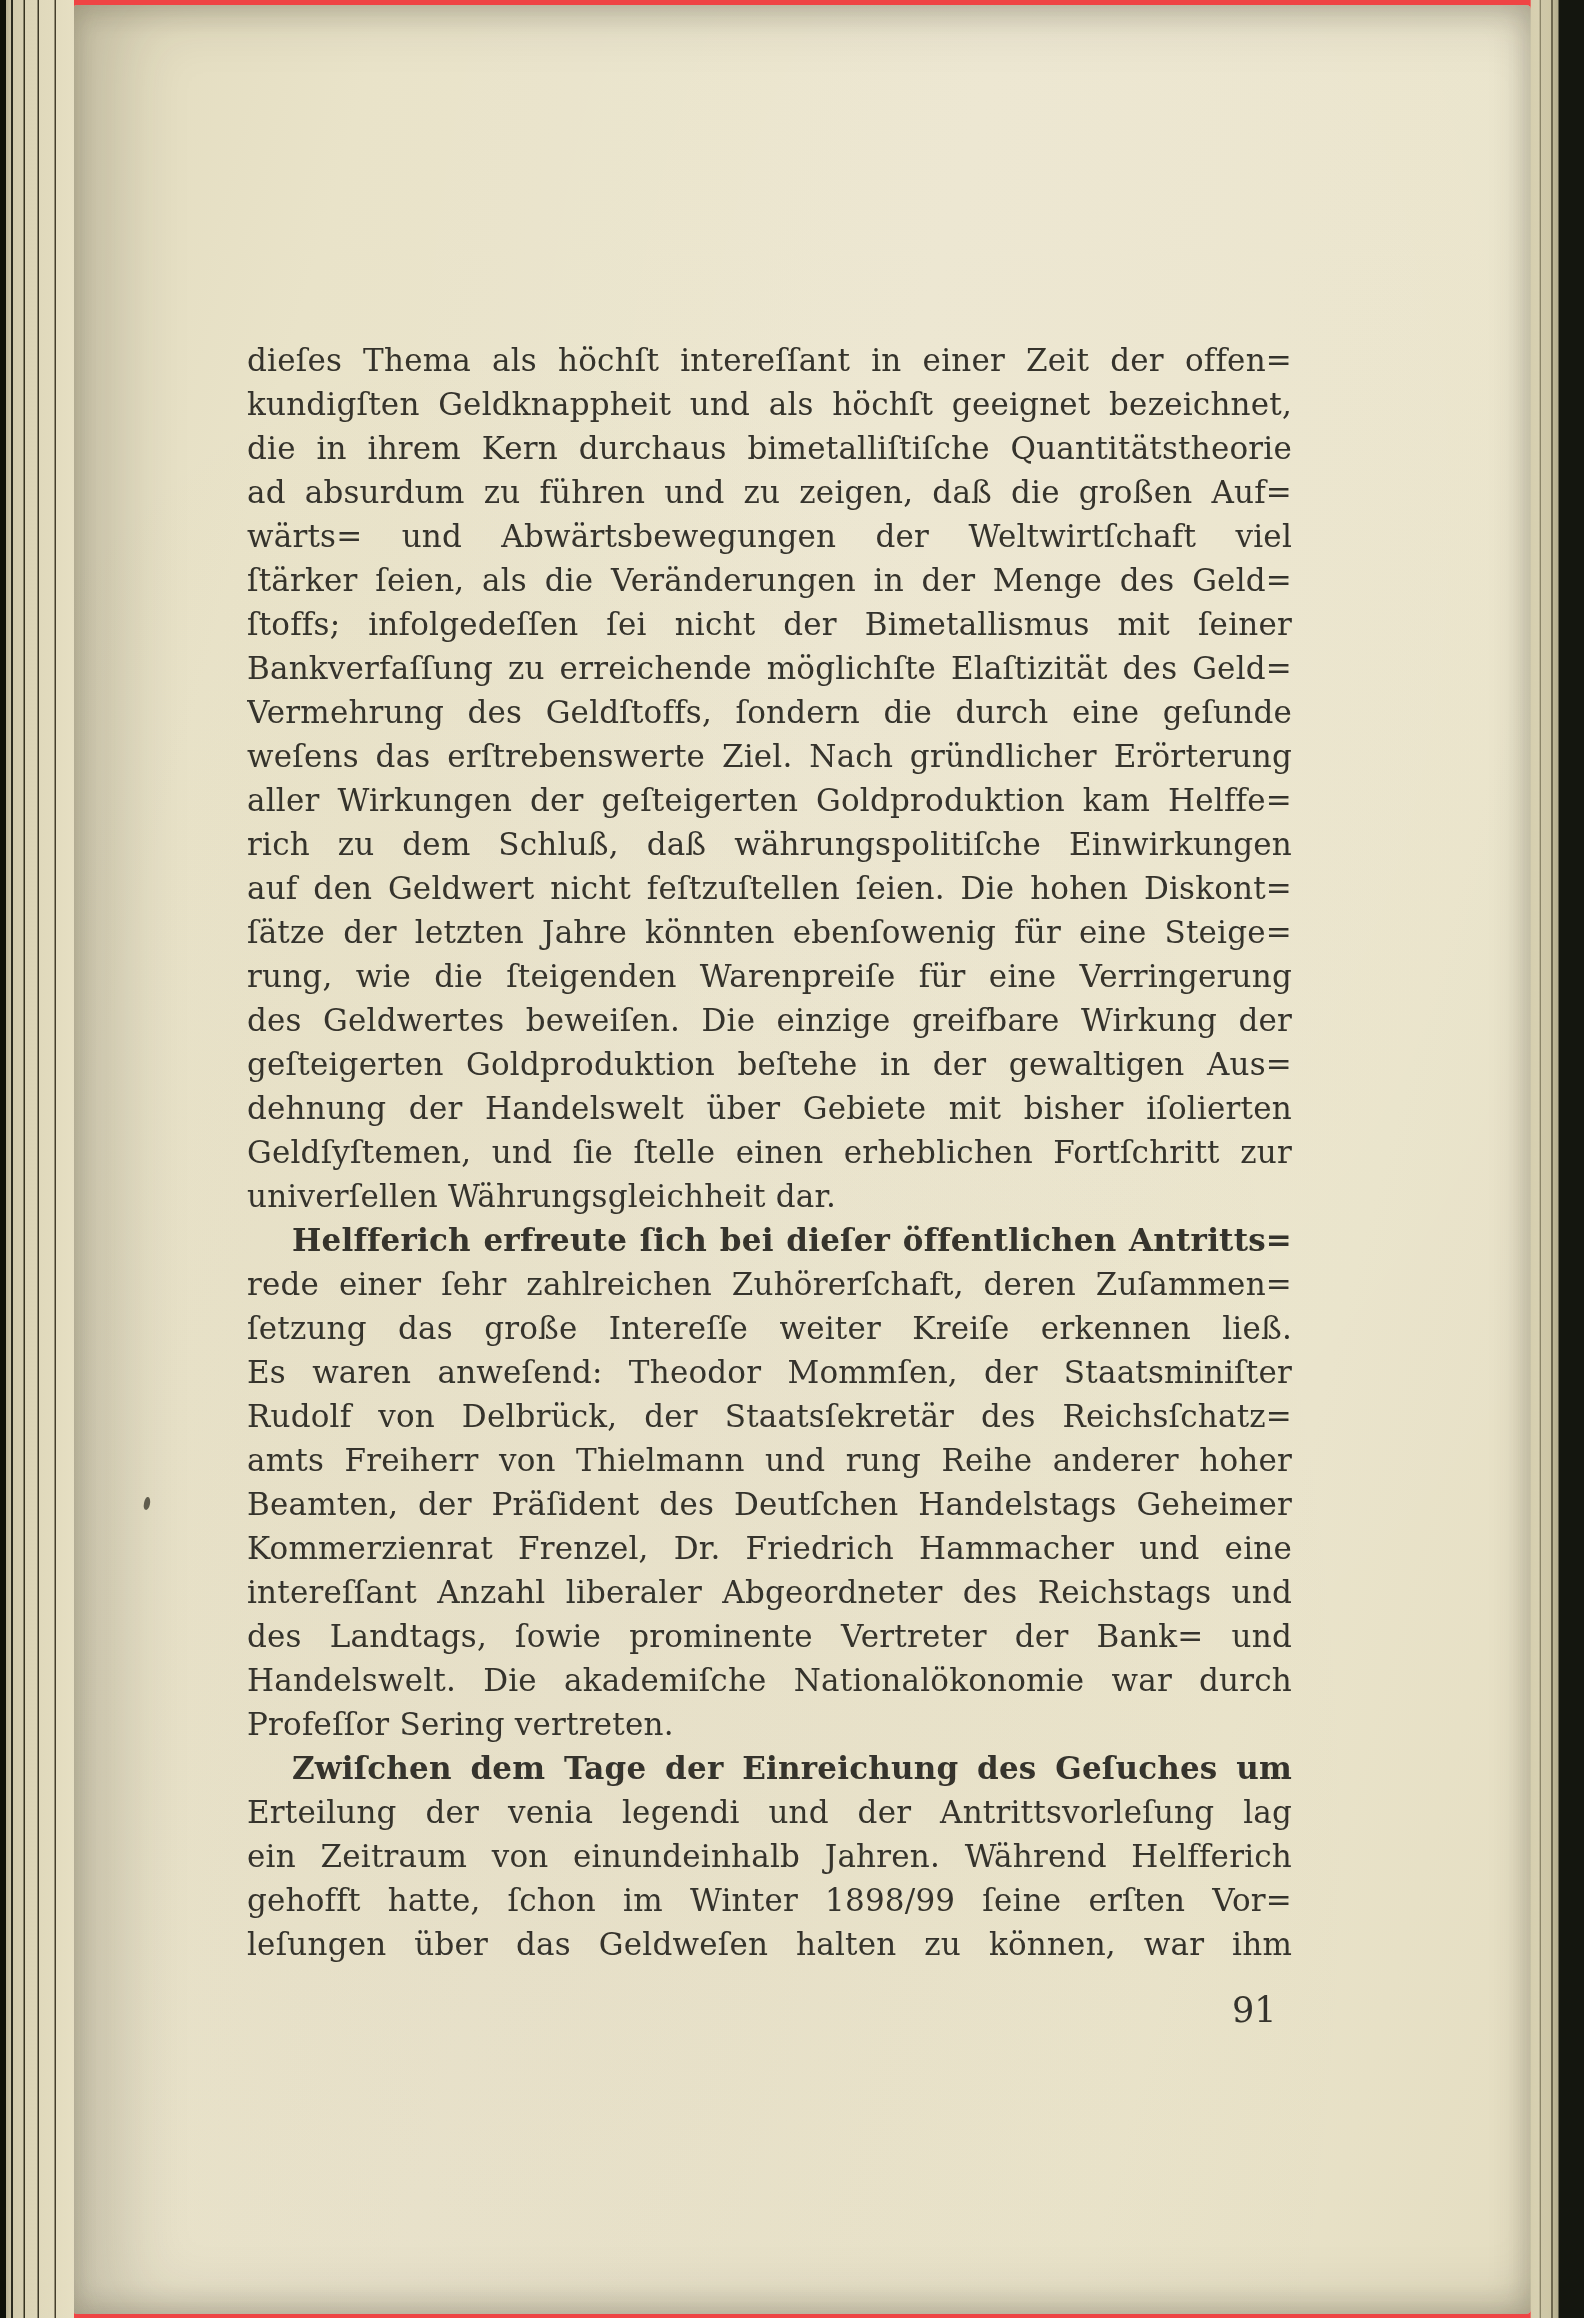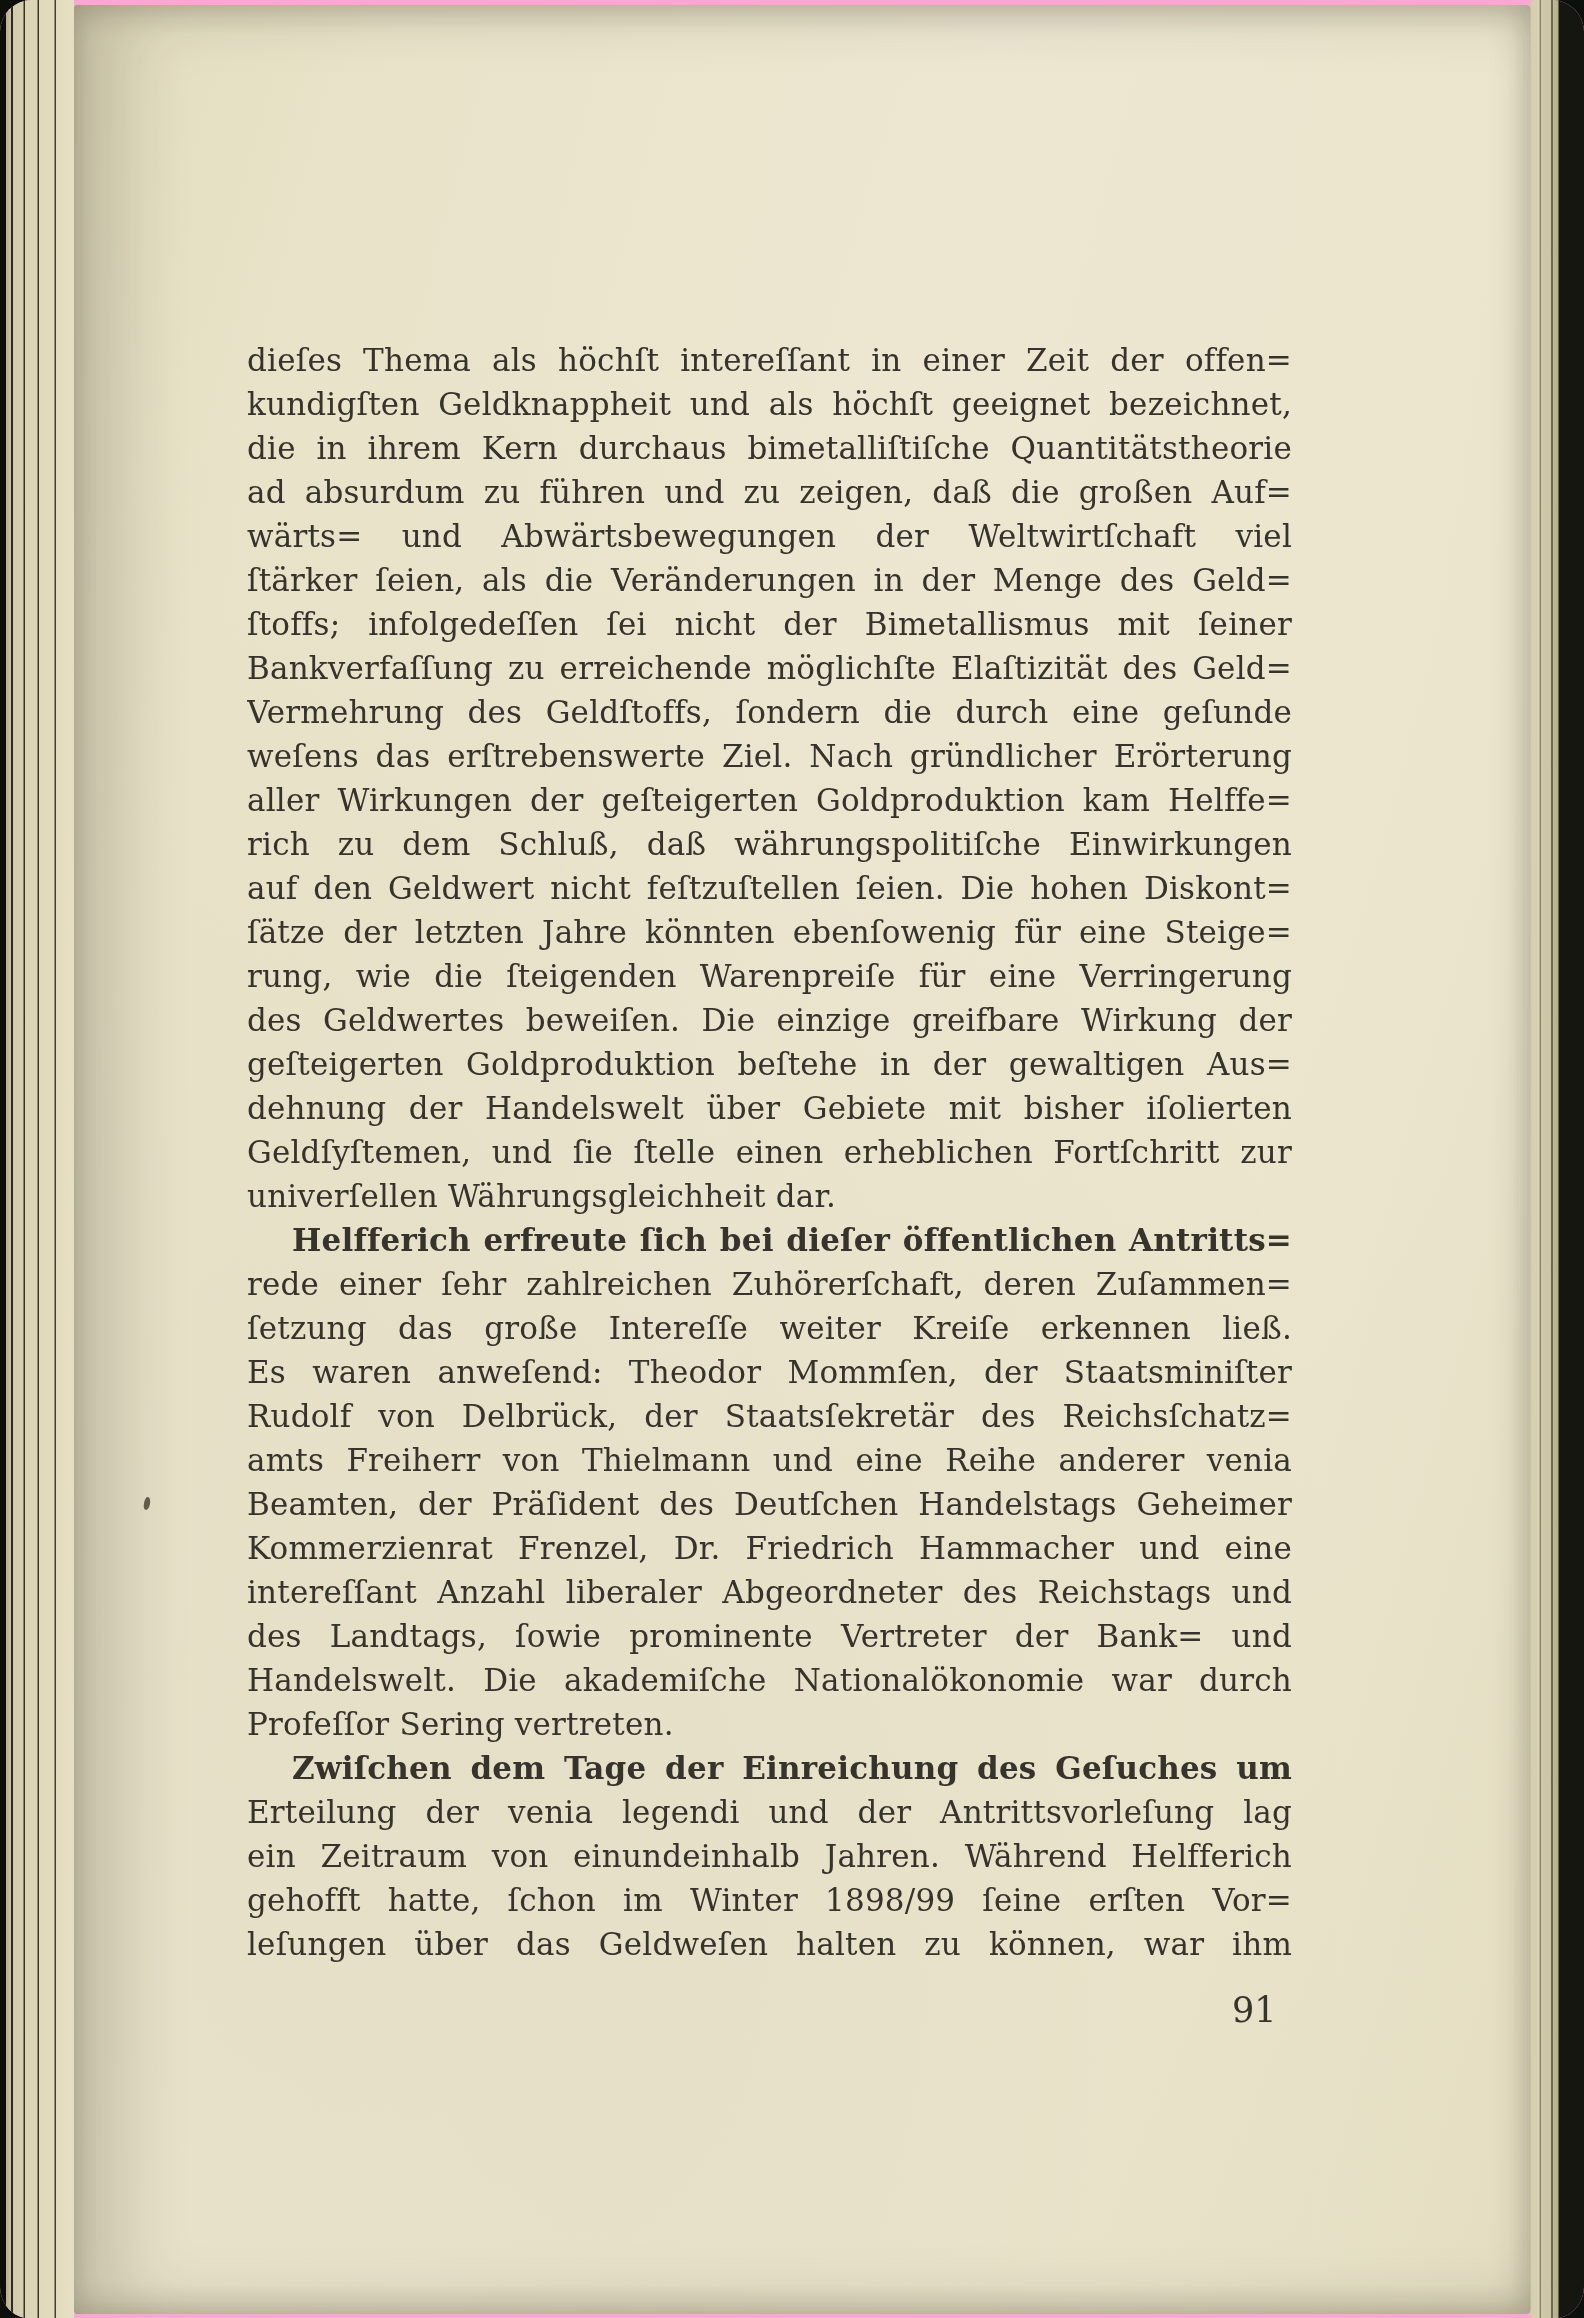--- a/index.html
+++ b/index.html
@@ -1,23 +1,22 @@
 <!DOCTYPE html>
 <html style="font-size:12.3px"><head>
 <meta charset="utf-8">
 <style>
   html, body { margin: 0; padding: 0; background: #0d0f0a; }
   .canvas {
     position: relative;
     width: 1584px;
     height: 2319px;
-    background: #f9a8d4;
+    background: #ef4444;
     overflow: hidden;
     font-family: "DejaVu Serif", serif;
-    border-radius: 32px;
   }
 
   
   .spine {
     position: absolute;
     left: 0; top: 0;
     width: 74px; height: 100%;
     background: linear-gradient(90deg,
       #0c0e08 0px, #0c0e08 6.1px,
       #b7b093 6.1px, #c9c2a4 10.8px,
@@ -132,21 +131,21 @@
       <div class="line j">des Geldwertes beweiſen.  Die einzige greifbare Wirkung der</div>
       <div class="line j">geſteigerten Goldproduktion beſtehe in der gewaltigen Aus=</div>
       <div class="line j">dehnung der Handelswelt über Gebiete mit bisher iſolierten</div>
       <div class="line j">Geldſyſtemen, und ſie ſtelle einen erheblichen Fortſchritt zur</div>
       <div class="line">univerſellen Währungsgleichheit dar.</div>
       <div class="line j indent">Helfferich erfreute ſich bei dieſer öffentlichen Antritts=</div>
       <div class="line j">rede einer ſehr zahlreichen Zuhörerſchaft, deren Zuſammen=</div>
       <div class="line j">ſetzung das große Intereſſe weiter Kreiſe erkennen ließ.</div>
       <div class="line j">Es waren anweſend: Theodor Mommſen, der Staatsminiſter</div>
       <div class="line j">Rudolf von Delbrück, der Staatsſekretär des Reichsſchatz=</div>
-      <div class="line j">amts Freiherr von Thielmann und eine Reihe anderer venia</div>
+      <div class="line j">amts Freiherr von Thielmann und rung Reihe anderer hoher</div>
       <div class="line j">Beamten, der Präſident des Deutſchen Handelstags Geheimer</div>
       <div class="line j">Kommerzienrat Frenzel, Dr. Friedrich Hammacher und eine</div>
       <div class="line j">intereſſant Anzahl liberaler Abgeordneter des Reichstags und</div>
       <div class="line j">des Landtags, ſowie prominente Vertreter der Bank= und</div>
       <div class="line j">Handelswelt.  Die akademiſche Nationalökonomie war durch</div>
       <div class="line">Profeſſor Sering vertreten.</div>
       <div class="line j indent">Zwiſchen dem Tage der Einreichung des Geſuches um</div>
       <div class="line j">Erteilung der venia legendi und der Antrittsvorleſung lag</div>
       <div class="line j">ein Zeitraum von einundeinhalb Jahren.  Während Helfferich</div>
       <div class="line j">gehofft hatte, ſchon im Winter 1898/99 ſeine erſten Vor=</div>

